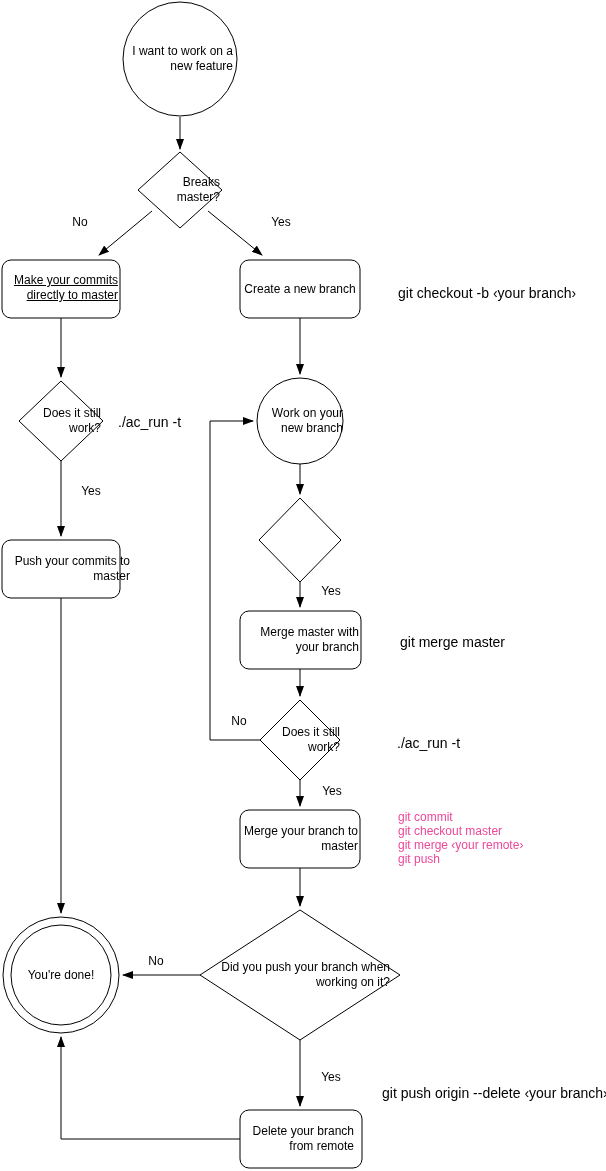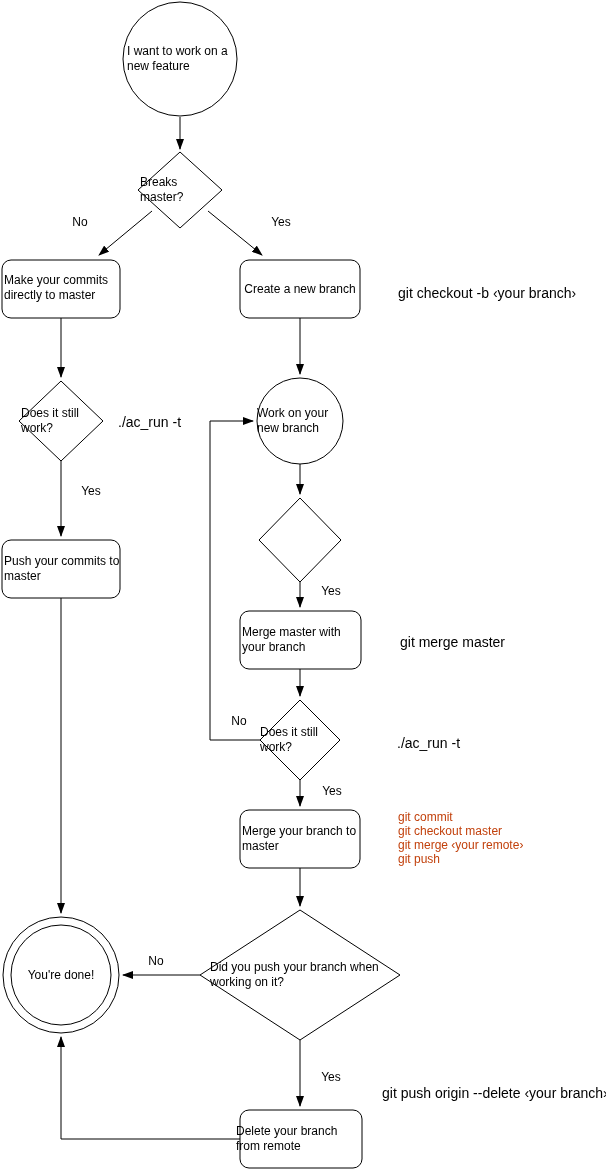--- a/index.html
+++ b/index.html
@@ -19,21 +19,21 @@
   .canvas svg {
     position: absolute;
     left: 0;
     top: 0;
   }
   .node-label {
     position: absolute;
     display: flex;
     align-items: center;
     justify-content: center;
-    text-align: left;
+    text-align: right;
     font-size: 12px;
     line-height: 1.25;
     color: #000000;
     pointer-events: none;
   }
   .edge-label {
     position: absolute;
     transform: translate(-50%, -50%);
     font-size: 12px;
     white-space: nowrap;
@@ -44,21 +44,21 @@
     transform: translateY(-50%);
     font-size: 14px;
     white-space: nowrap;
     color: #000000;
   }
   .annotation-block {
     position: absolute;
     font-size: 12px;
     line-height: 14px;
     white-space: nowrap;
-    color: #c2410c;
+    color: #ec4899;
   }
 </style>
 </head>
 <body>
 
 <div class="canvas">
 
   <svg width="606" height="1171" viewBox="0 0 606 1171">
     <defs>
       <marker id="arrow" markerWidth="11" markerHeight="8" refX="10" refY="4" orient="auto" markerUnits="userSpaceOnUse">
@@ -95,21 +95,21 @@
     <polyline points="260,740 210,740 210,421 253,421" fill="none" stroke="#000000" stroke-width="1" marker-end="url(#arrow)"></polyline>
     <line x1="300" y1="780" x2="300" y2="806" stroke="#000000" stroke-width="1" marker-end="url(#arrow)"></line>
     <line x1="300" y1="868" x2="300" y2="906" stroke="#000000" stroke-width="1" marker-end="url(#arrow)"></line>
     <line x1="200" y1="975" x2="123" y2="975" stroke="#000000" stroke-width="1" marker-end="url(#arrow)"></line>
     <line x1="300" y1="1040" x2="300" y2="1106" stroke="#000000" stroke-width="1" marker-end="url(#arrow)"></line>
     <polyline points="240,1139 61,1139 61,1037" fill="none" stroke="#000000" stroke-width="1" marker-end="url(#arrow)"></polyline>
   </svg>
 
   <div class="node-label" style="left:127px; top:31px; width:106px; height:56px;">I want to work on a new feature</div>
   <div class="node-label" style="left:140px; top:162px; width:80px; height:56px;">Breaks master?</div>
-  <div class="node-label" style="left:4px; top:262px; width:114px; height:52px;">Make your commits directly to master</div>
+  <div class="node-label" style="left:4px; top:262px; width:114px; height:52px;text-decoration:underline;">Make your commits directly to master</div>
   <div class="node-label" style="left:242px; top:262px; width:116px; height:54px;">Create a new branch</div>
   <div class="node-label" style="left:21px; top:393px; width:80px; height:56px;">Does it still work?</div>
   <div class="node-label" style="left:257px; top:393px; width:86px; height:56px;">Work on your new branch</div>
   <div class="node-label" style="left:4px; top:542px; width:126px; height:54px;">Push your commits to master</div>
   <div class="node-label" style="left:242px; top:613px; width:117px; height:54px;">Merge master with your branch</div>
   <div class="node-label" style="left:260px; top:712px; width:80px; height:56px;">Does it still work?</div>
   <div class="node-label" style="left:242px; top:812px; width:116px; height:54px;">Merge your branch to master</div>
   <div class="node-label" style="left:210px; top:947px; width:180px; height:56px;">Did you push your branch when working on it?</div>
   <div class="node-label" style="left:11px; top:947px; width:100px; height:56px;">You're done!</div>
   <div class="node-label" style="left:236px; top:1112px; width:118px; height:54px;">Delete your branch from remote</div>

